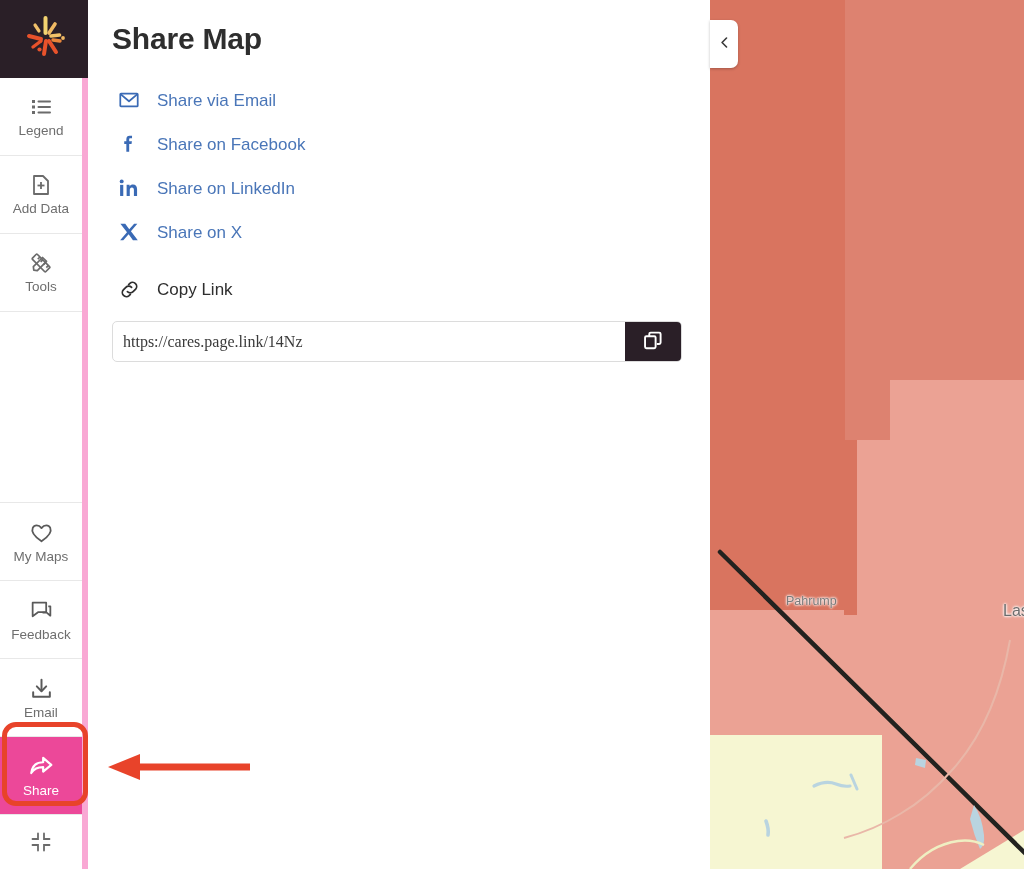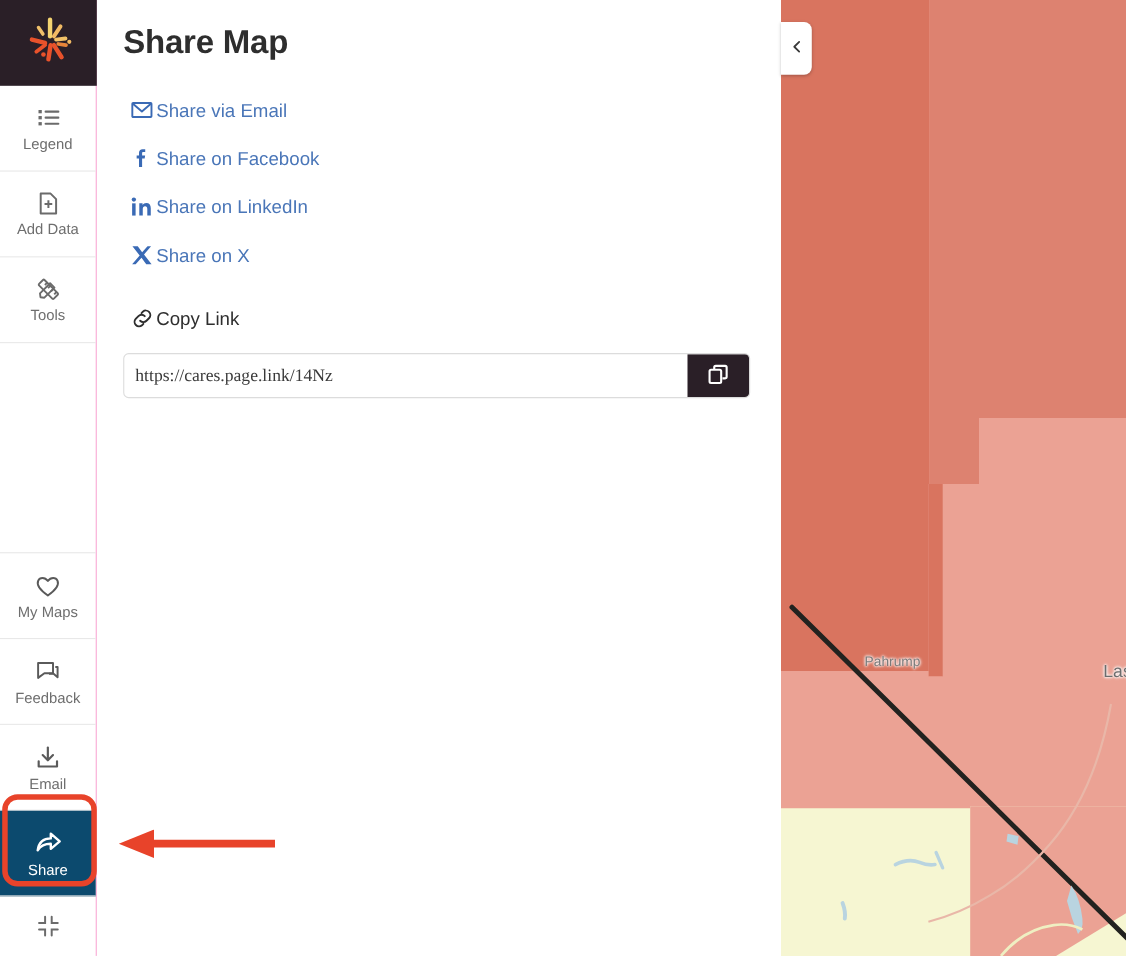--- a/index.html
+++ b/index.html
@@ -8,21 +8,21 @@
     overflow: hidden;
     font-family: "Liberation Sans", sans-serif;
     background: #ffffff;
   }
   .app { position: relative; width: 1024px; height: 869px; display: flex; }
 
   
   .rail {
     width: 88px; height: 869px;
     background: #ffffff;
-    border-right: 1px solid #f9a8d4;
+    border-right: 6px solid #f9a8d4;
     display: flex; flex-direction: column;
     flex: 0 0 88px;
     position: relative;
     z-index: 5;
     text-align: right;
   }
   .logo {
     width: 88px; height: 78px;
     background: #2a1f27;
     display: flex; align-items: center; justify-content: center;
@@ -34,21 +34,21 @@
     display: flex; flex-direction: column;
     align-items: center; justify-content: center;
     gap: 5px;
     color: #6b6b6b;
     cursor: pointer;
     position: relative;
   }
   .rail-item .lbl { font-size: 13.5px; color: #6e6e6e; line-height: 1; }
   .rail-item svg { display: block; }
   .rail-spacer { flex: 1 1 auto; border-bottom: 1px solid #e8e8e8; }
-  .rail-item.active { background: #0c4a6e; }
+  .rail-item.active { background: #ec4899; }
   .rail-item.active .lbl { color: #ffffff; }
   .rail-item.plain { border-bottom: none; }
 
   .highlight-box {
     position: absolute;
     left: 2px; top: 722px;
     width: 86px; height: 84px;
     border: 5px solid #e8432a;
     border-radius: 14px;
     pointer-events: none;
@@ -74,20 +74,21 @@
   .panel-title {
     font-size: 30px;
     font-weight: bold;
     color: #2e2e2e;
     letter-spacing: -0.2px;
     margin: 0 0 22px 0;
   }
   .share-list { display: flex; flex-direction: column; }
   .share-row {
     display: flex; align-items: center;
+    gap: 15px;
     height: 44px;
     cursor: pointer;
     padding-left: 4px;
   }
   .share-row .ico {
     width: 26px; height: 26px;
     display: flex; align-items: center; justify-content: center;
     flex: 0 0 26px;
   }
   .share-row .txt {

